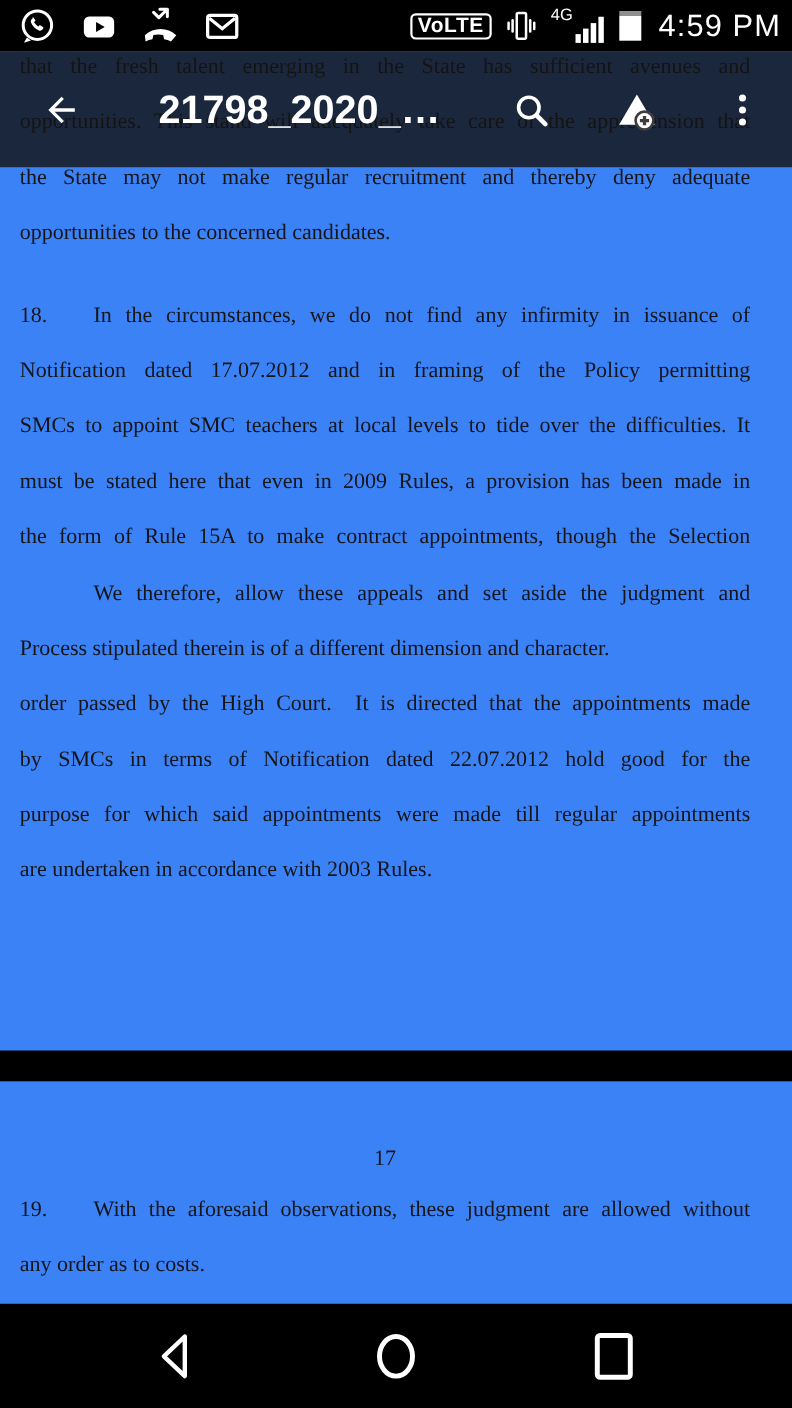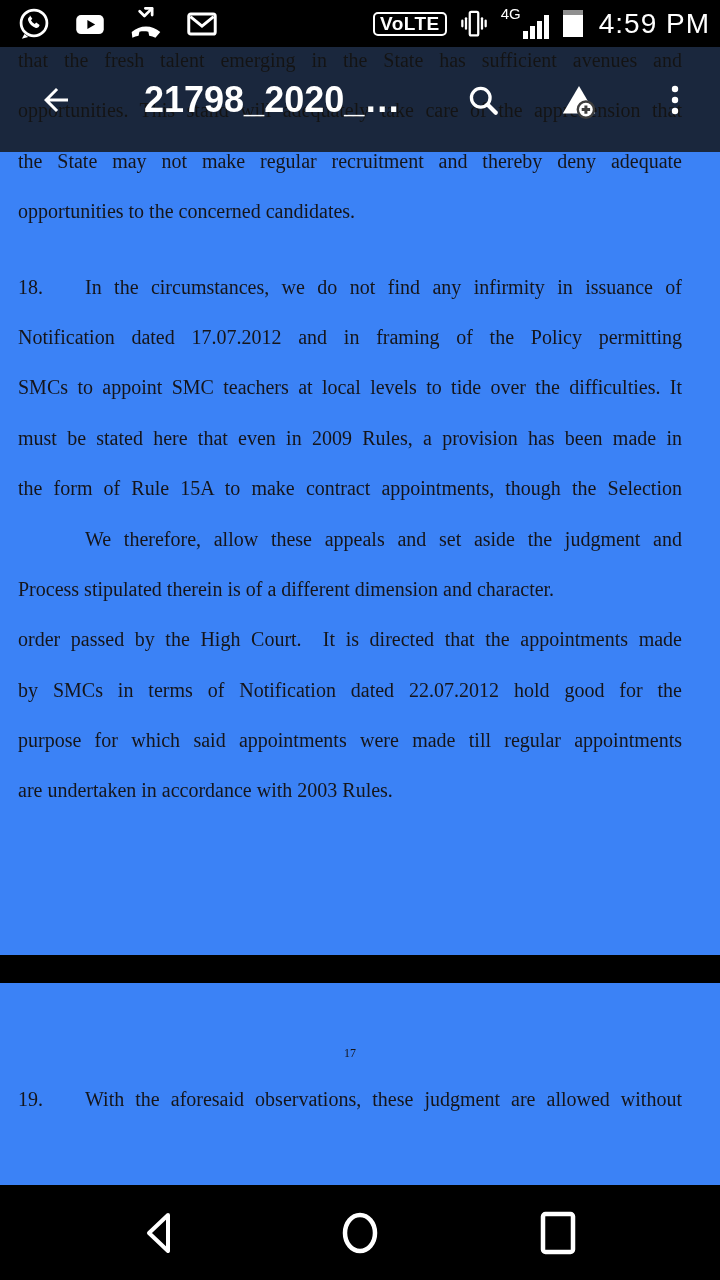--- a/index.html
+++ b/index.html
@@ -28,21 +28,21 @@
   .line{height:50.4px;line-height:50.4px;overflow:hidden;
         font-family:"Liberation Serif",serif;font-size:20px;color:#15151a;
         text-align:justify;text-align-last:justify;}
   .line.end{text-align-last:left;}
   .line.gap{margin-top:25px;}
   .line .num{display:inline-block;}
   .line.numline .num{width:67px;}
   .line.indent{text-indent:67px;}
   .page-break{height:28px;background:#000;margin-top:139px;}
   .page-number{margin-top:56px;height:28px;line-height:28px;text-align:center;
-               font-family:"Liberation Serif",serif;font-size:12px;color:#15151a;}
+               font-family:"Liberation Serif",serif;font-size:20px;color:#15151a;}
   .page-2 .lines{margin-top:7px;}
 
   
   .toolbar{position:absolute;top:47px;left:0;width:720px;height:105px;
            background:rgba(20,20,20,0.82);display:flex;align-items:center;z-index:5;}
   .tb-back{width:36px;height:36px;margin-left:38px;flex:0 0 auto;}
   .tb-title{color:#fff;font-size:36px;font-weight:700;margin-left:70px;white-space:nowrap;
             overflow:hidden;max-width:300px;}
   .tb-actions{margin-left:auto;display:flex;align-items:center;gap:60px;padding-right:27px;}
   .tb-btn{width:36px;height:36px;display:flex;align-items:center;justify-content:center;}
@@ -123,20 +123,21 @@
           <div class="line"><span class="num"></span><span class="txt">purpose for which said appointments were made till regular appointments</span></div>
           <div class="line end"><span class="num"></span><span class="txt">are undertaken in accordance with 2003 Rules.</span></div>
         </div>
     </section>
     <div class="page-break"></div>
     <section class="page page-2">
       <div class="page-number">17</div>
       <div class="lines">
 
       <div class="line numline"><span class="num">19.</span><span class="txt">With the aforesaid observations, these judgment are allowed without</span></div>
+          <div class="line end"><span class="num"></span><span class="txt">any order as to costs.</span></div>
         </div>
     </section>
   </main>
 
   <div class="toolbar">
     <div class="tb-back tb-btn">
       <svg viewBox="0 0 24 24" width="36" height="36">
         <path d="M20 11H7.8l5.6-5.6L12 4l-8 8 8 8 1.4-1.4L7.8 13H20z" fill="#fff"></path>
       </svg>
     </div>

